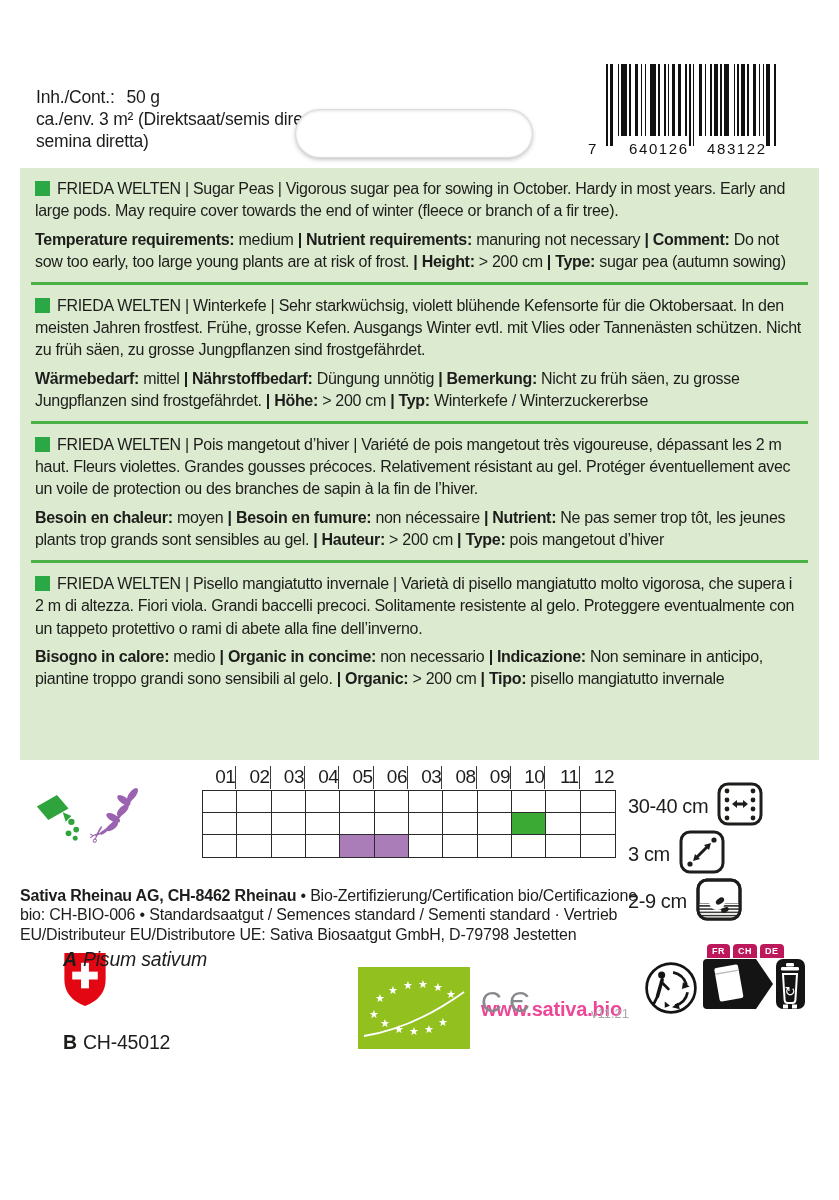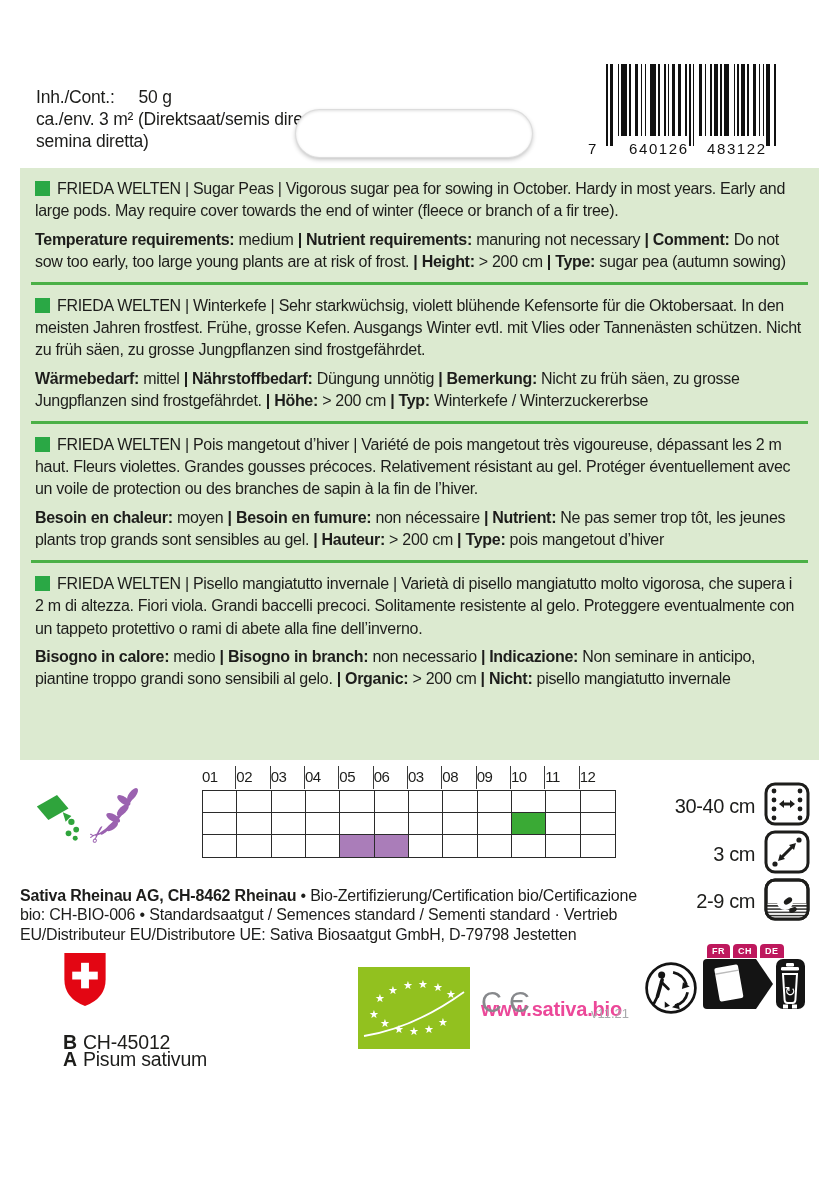--- a/index.html
+++ b/index.html
@@ -1,21 +1,21 @@
 <!DOCTYPE html>
 <html><head>
 <meta charset="utf-8">
 <style>
   html,body{margin:0;padding:0;background:#fff;}
   .page{position:relative;width:839px;height:1200px;background:#fff;overflow:hidden;
         font-family:"Liberation Sans",sans-serif;color:#1d1d1b;}
 
   
   .inh{position:absolute;left:36px;top:86px;font-size:17.5px;line-height:22px;letter-spacing:-0.2px;}
-  .inh .val{margin-left:24px;}
+  .inh .val{margin-left:12px;}
 
   
   .hang-slot{position:absolute;left:296px;top:110px;width:236px;height:47px;border-radius:24px;
              background:#fff;box-shadow:0 0 0 1px #dcdcdc,0 2px 5px rgba(0,0,0,.3),inset 0 1px 3px rgba(0,0,0,.12);}
 
   
   .barcode{position:absolute;left:588px;top:60px;width:218px;height:102px;}
   .bars{position:absolute;left:18px;top:4px;width:172px;height:82px;}
   .bars .bar{position:absolute;top:0;background:#111;}
   .bc-digit{position:absolute;font-size:15px;letter-spacing:1.6px;top:80px;color:#111;}
@@ -24,45 +24,45 @@
   
   .panel{position:absolute;left:20px;top:168px;width:799px;height:592px;background:#dcead0;}
   .lang-block{padding:10px 15px 8px 15px;font-size:16px;line-height:22.4px;letter-spacing:-0.3px;}
   .sep-line{height:3px;background:#4bb046;margin:0 11px;}
   .bullet{display:inline-block;width:15px;height:15px;background:#2aa845;margin-right:7px;vertical-align:-2px;}
   .attrs{margin-top:6px;}
   .attrs b{letter-spacing:-0.3px;}
 
   
   .cal-months{position:absolute;left:202px;top:766px;width:412px;height:23px;display:grid;grid-template-columns:repeat(12,1fr);}
-  .cal-month{text-align:left;font-size:15px;line-height:22px;letter-spacing:-0.5px;border-right:1.4px solid #3c3c3c;}
+  .cal-month{text-align:right;font-size:19px;line-height:22px;letter-spacing:-0.5px;border-right:1.4px solid #3c3c3c;}
   .cal-month:last-child{border-right:none;}
   .cal-grid{position:absolute;left:202px;top:790px;width:412px;height:66px;display:grid;
             grid-template-columns:repeat(12,1fr);grid-template-rows:repeat(3,1fr);border:1.6px solid #2b2b2b;}
   .cal-cell{border-right:1.4px solid #2b2b2b;border-bottom:1.4px solid #2b2b2b;}
   .cal-cell.last-col{border-right:none;}
   .cal-cell.last-row{border-bottom:none;}
   .legend-icon{position:absolute;}
   #legend-sow{left:33px;top:792px;}
   #legend-harvest{left:90px;top:781px;}
 
   
-  .spc{position:absolute;left:628px;width:182px;height:46px;display:flex;align-items:center;justify-content:flex-end;gap:9px;}
+  .spc{position:absolute;left:628px;width:182px;height:46px;display:flex;align-items:center;justify-content:flex-start;gap:9px;}
   .spc-label{font-size:20px;letter-spacing:-0.4px;}
   #spc-1{top:783px;}#spc-2{top:831px;}#spc-3{top:878px;}
 
   
   .company{position:absolute;left:20px;top:856px;width:626px;font-size:16px;line-height:19.4px;letter-spacing:-0.2px;margin-top:30px;}
   .company p{margin:0;}
 
   
   .shield{position:absolute;left:63px;top:952px;}
   .pp-title{position:absolute;left:148px;top:953px;width:192px;text-align:center;font-size:19px;letter-spacing:0.2px;}
   .ab{position:absolute;left:63px;font-size:19.5px;letter-spacing:-0.2px;}
-  #ab-a{top:1048px;}#ab-b{top:1031px;}
+  #ab-a{top:948px;font-style:italic;}#ab-b{top:1031px;}
   .ab b{margin-right:6px;}
 
   
   .eu-logo{position:absolute;left:358px;top:967px;width:112px;height:82px;background:#92c11f;}
   .website{position:absolute;left:481px;top:998px;font-size:20px;font-weight:bold;color:#ec4899;letter-spacing:-0.2px;}
   .ce-mark{position:absolute;left:481px;top:986px;font-size:29px;color:#87898c;letter-spacing:7px;}
   .version{position:absolute;left:591px;top:1006px;font-size:13px;color:#a8aaad;}
   .triman{position:absolute;left:644px;top:961px;}
   .pkg{position:absolute;left:702px;top:944px;width:104px;}
   .pkg-tabs{display:flex;gap:3px;padding-left:5px;height:14px;}
@@ -133,21 +133,21 @@
       <div class="attrs"><b>Wärmebedarf: </b><span>mittel</span><b> | </b><b>Nährstoffbedarf: </b><span>Düngung unnötig</span><b> | </b><b>Bemerkung: </b><span>Nicht zu früh säen, zu grosse Jungpflanzen sind frostgefährdet.</span><b> | </b><b>Höhe: </b><span>&gt; 200 cm</span><b> | </b><b>Typ: </b><span>Winterkefe / Winterzuckererbse</span></div>
     </div>
   <div class="sep-line" style="background: rgb(75, 176, 70);"></div>
     <div class="lang-block">
       <div class="desc"><span class="bullet" style="background: rgb(42, 168, 69);"></span><span class="t-title">FRIEDA WELTEN</span><span> | </span><span class="t-sub">Pois mangetout d’hiver</span><span> | </span><span class="t-desc">Variété de pois mangetout très vigoureuse, dépassant les 2 m haut. Fleurs violettes. Grandes gousses précoces. Relativement résistant au gel. Protéger éventuellement avec un voile de protection ou des branches de sapin à la fin de l’hiver.</span></div>
       <div class="attrs"><b>Besoin en chaleur: </b><span>moyen</span><b> | </b><b>Besoin en fumure: </b><span>non nécessaire</span><b> | </b><b>Nutrient: </b><span>Ne pas semer trop tôt, les jeunes plants trop grands sont sensibles au gel.</span><b> | </b><b>Hauteur: </b><span>&gt; 200 cm</span><b> | </b><b>Type: </b><span>pois mangetout d’hiver</span></div>
     </div>
   <div class="sep-line" style="background: rgb(75, 176, 70);"></div>
     <div class="lang-block">
       <div class="desc"><span class="bullet" style="background: rgb(42, 168, 69);"></span><span class="t-title">FRIEDA WELTEN</span><span> | </span><span class="t-sub">Pisello mangiatutto invernale</span><span> | </span><span class="t-desc">Varietà di pisello mangiatutto molto vigorosa, che supera i 2 m di altezza. Fiori viola. Grandi baccelli precoci. Solitamente resistente al gelo. Proteggere eventualmente con un tappeto protettivo o rami di abete alla fine dell’inverno.</span></div>
-      <div class="attrs"><b>Bisogno in calore: </b><span>medio</span><b> | </b><b>Bisogno in branch: </b><span>non necessario</span><b> | </b><b>Indicazione: </b><span>Non seminare in anticipo, piantine troppo grandi sono sensibili al gelo.</span><b> | </b><b>Organic: </b><span>&gt; 200 cm</span><b> | </b><b>Nicht: </b><span>pisello mangiatutto invernale</span></div>
+      <div class="attrs"><b>Bisogno in calore: </b><span>medio</span><b> | </b><b>Organic in concime: </b><span>non necessario</span><b> | </b><b>Indicazione: </b><span>Non seminare in anticipo, piantine troppo grandi sono sensibili al gelo.</span><b> | </b><b>Organic: </b><span>&gt; 200 cm</span><b> | </b><b>Tipo: </b><span>pisello mangiatutto invernale</span></div>
     </div>
   </div>
 
   <div class="legend-icon" id="legend-sow">
     <svg width="48" height="52" viewBox="0 0 50 54">
       <path d="M4,15 L25,3 L37,17 L16,29 Z" fill="#2fa43c"></path>
       <path d="M31,21 L40,25 L34,31 Z" fill="#2fa43c"></path>
       <circle cx="40" cy="31" r="3.3" fill="#2fa43c"></circle>
       <circle cx="45" cy="39" r="3" fill="#2fa43c"></circle>
       <circle cx="37" cy="43" r="3" fill="#2fa43c"></circle>

